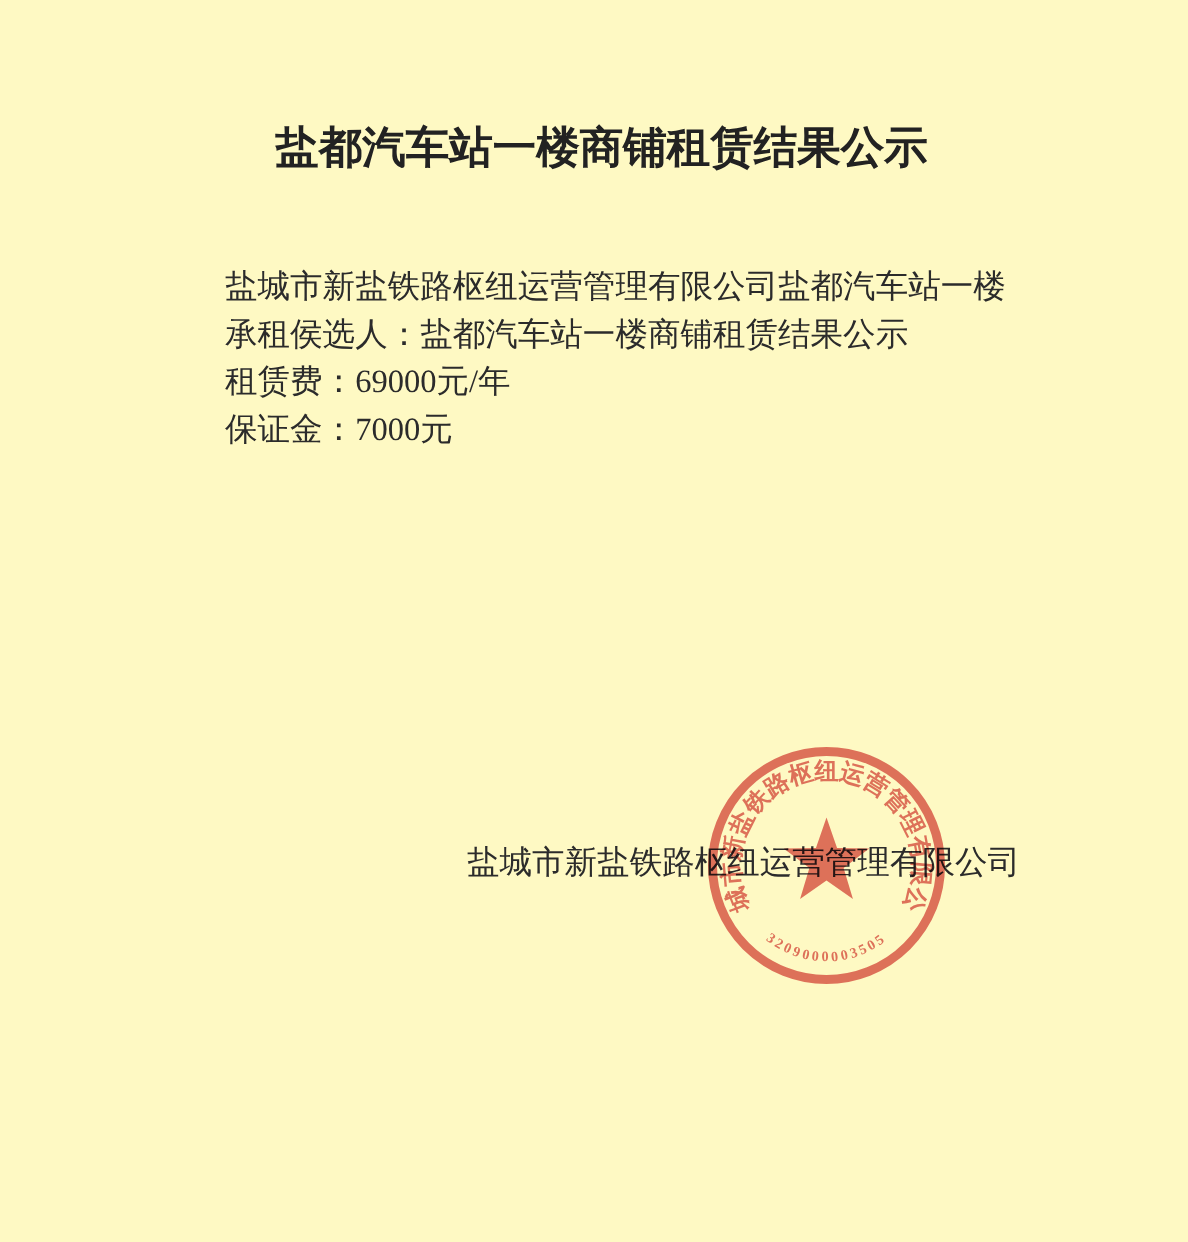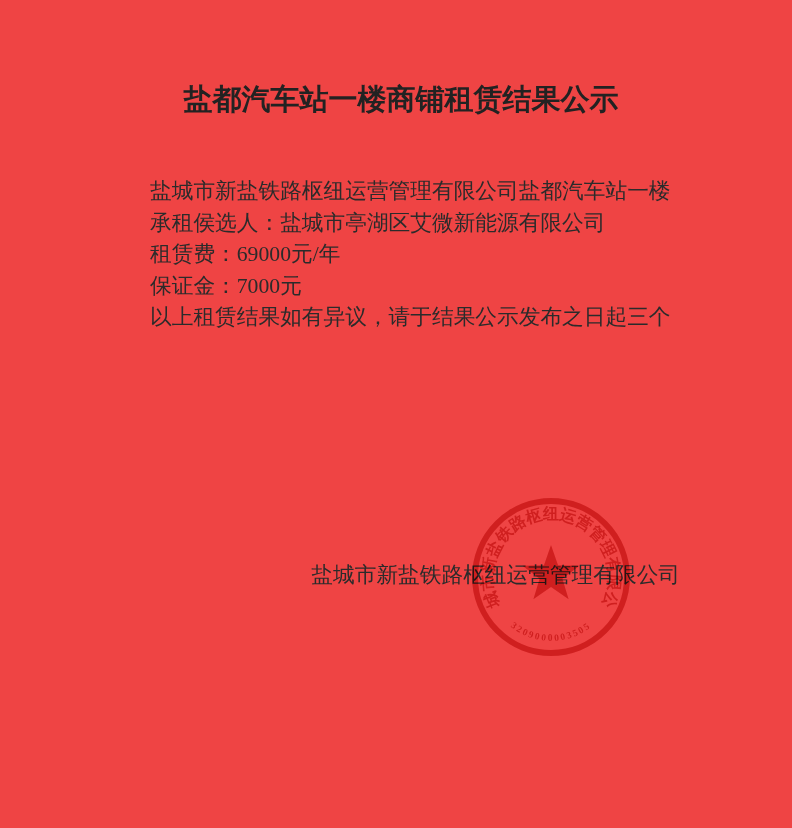--- a/index.html
+++ b/index.html
@@ -4,21 +4,21 @@
 <style>
   html, body {
     margin: 0;
     padding: 0;
     background: #ffffff;
   }
   .page {
     position: relative;
     width: 792px;
     height: 828px;
-    background: #ef4444;
+    background: #fef9c3;
     overflow: hidden;
     font-family: "Liberation Serif", "DejaVu Serif", serif;
     color: #2b2b2b;
   }
   .doc-title {
     position: absolute;
     top: 81px;
     left: 0;
     width: 100%;
     padding-left: 10px;
@@ -73,24 +73,23 @@
 </style>
 </head>
 <body>
 
 <div class="page">
 
   <h1 class="doc-title">盐都汽车站一楼商铺租赁结果公示</h1>
 
   <div class="doc-body">
     <div class="doc-line indent">盐城市新盐铁路枢纽运营管理有限公司盐都汽车站一楼</div>
-    <div class="doc-line indent">承租侯选人：盐城市亭湖区艾微新能源有限公司</div>
+    <div class="doc-line indent">承租侯选人：盐都汽车站一楼商铺租赁结果公示</div>
     <div class="doc-line indent">租赁费：69000元/年</div>
     <div class="doc-line indent">保证金：7000元</div>
-    <div class="doc-line indent">以上租赁结果如有异议，请于结果公示发布之日起三个</div>
   </div>
 
   <div class="signature">
     <div class="sig-company">盐城市新盐铁路枢纽运营管理有限公司</div>
   </div>
 
   <svg class="seal" viewBox="-80 -80 160 160" xmlns="http://www.w3.org/2000/svg">
     <defs>
       <path id="sealTextArc" d="M -52.6 24.5 A 58 58 0 1 1 52.6 24.5" fill="none"></path>
       <path id="sealNumArc" d="M -42.5 47.8 A 64 64 0 0 0 42.5 47.8" fill="none"></path>

